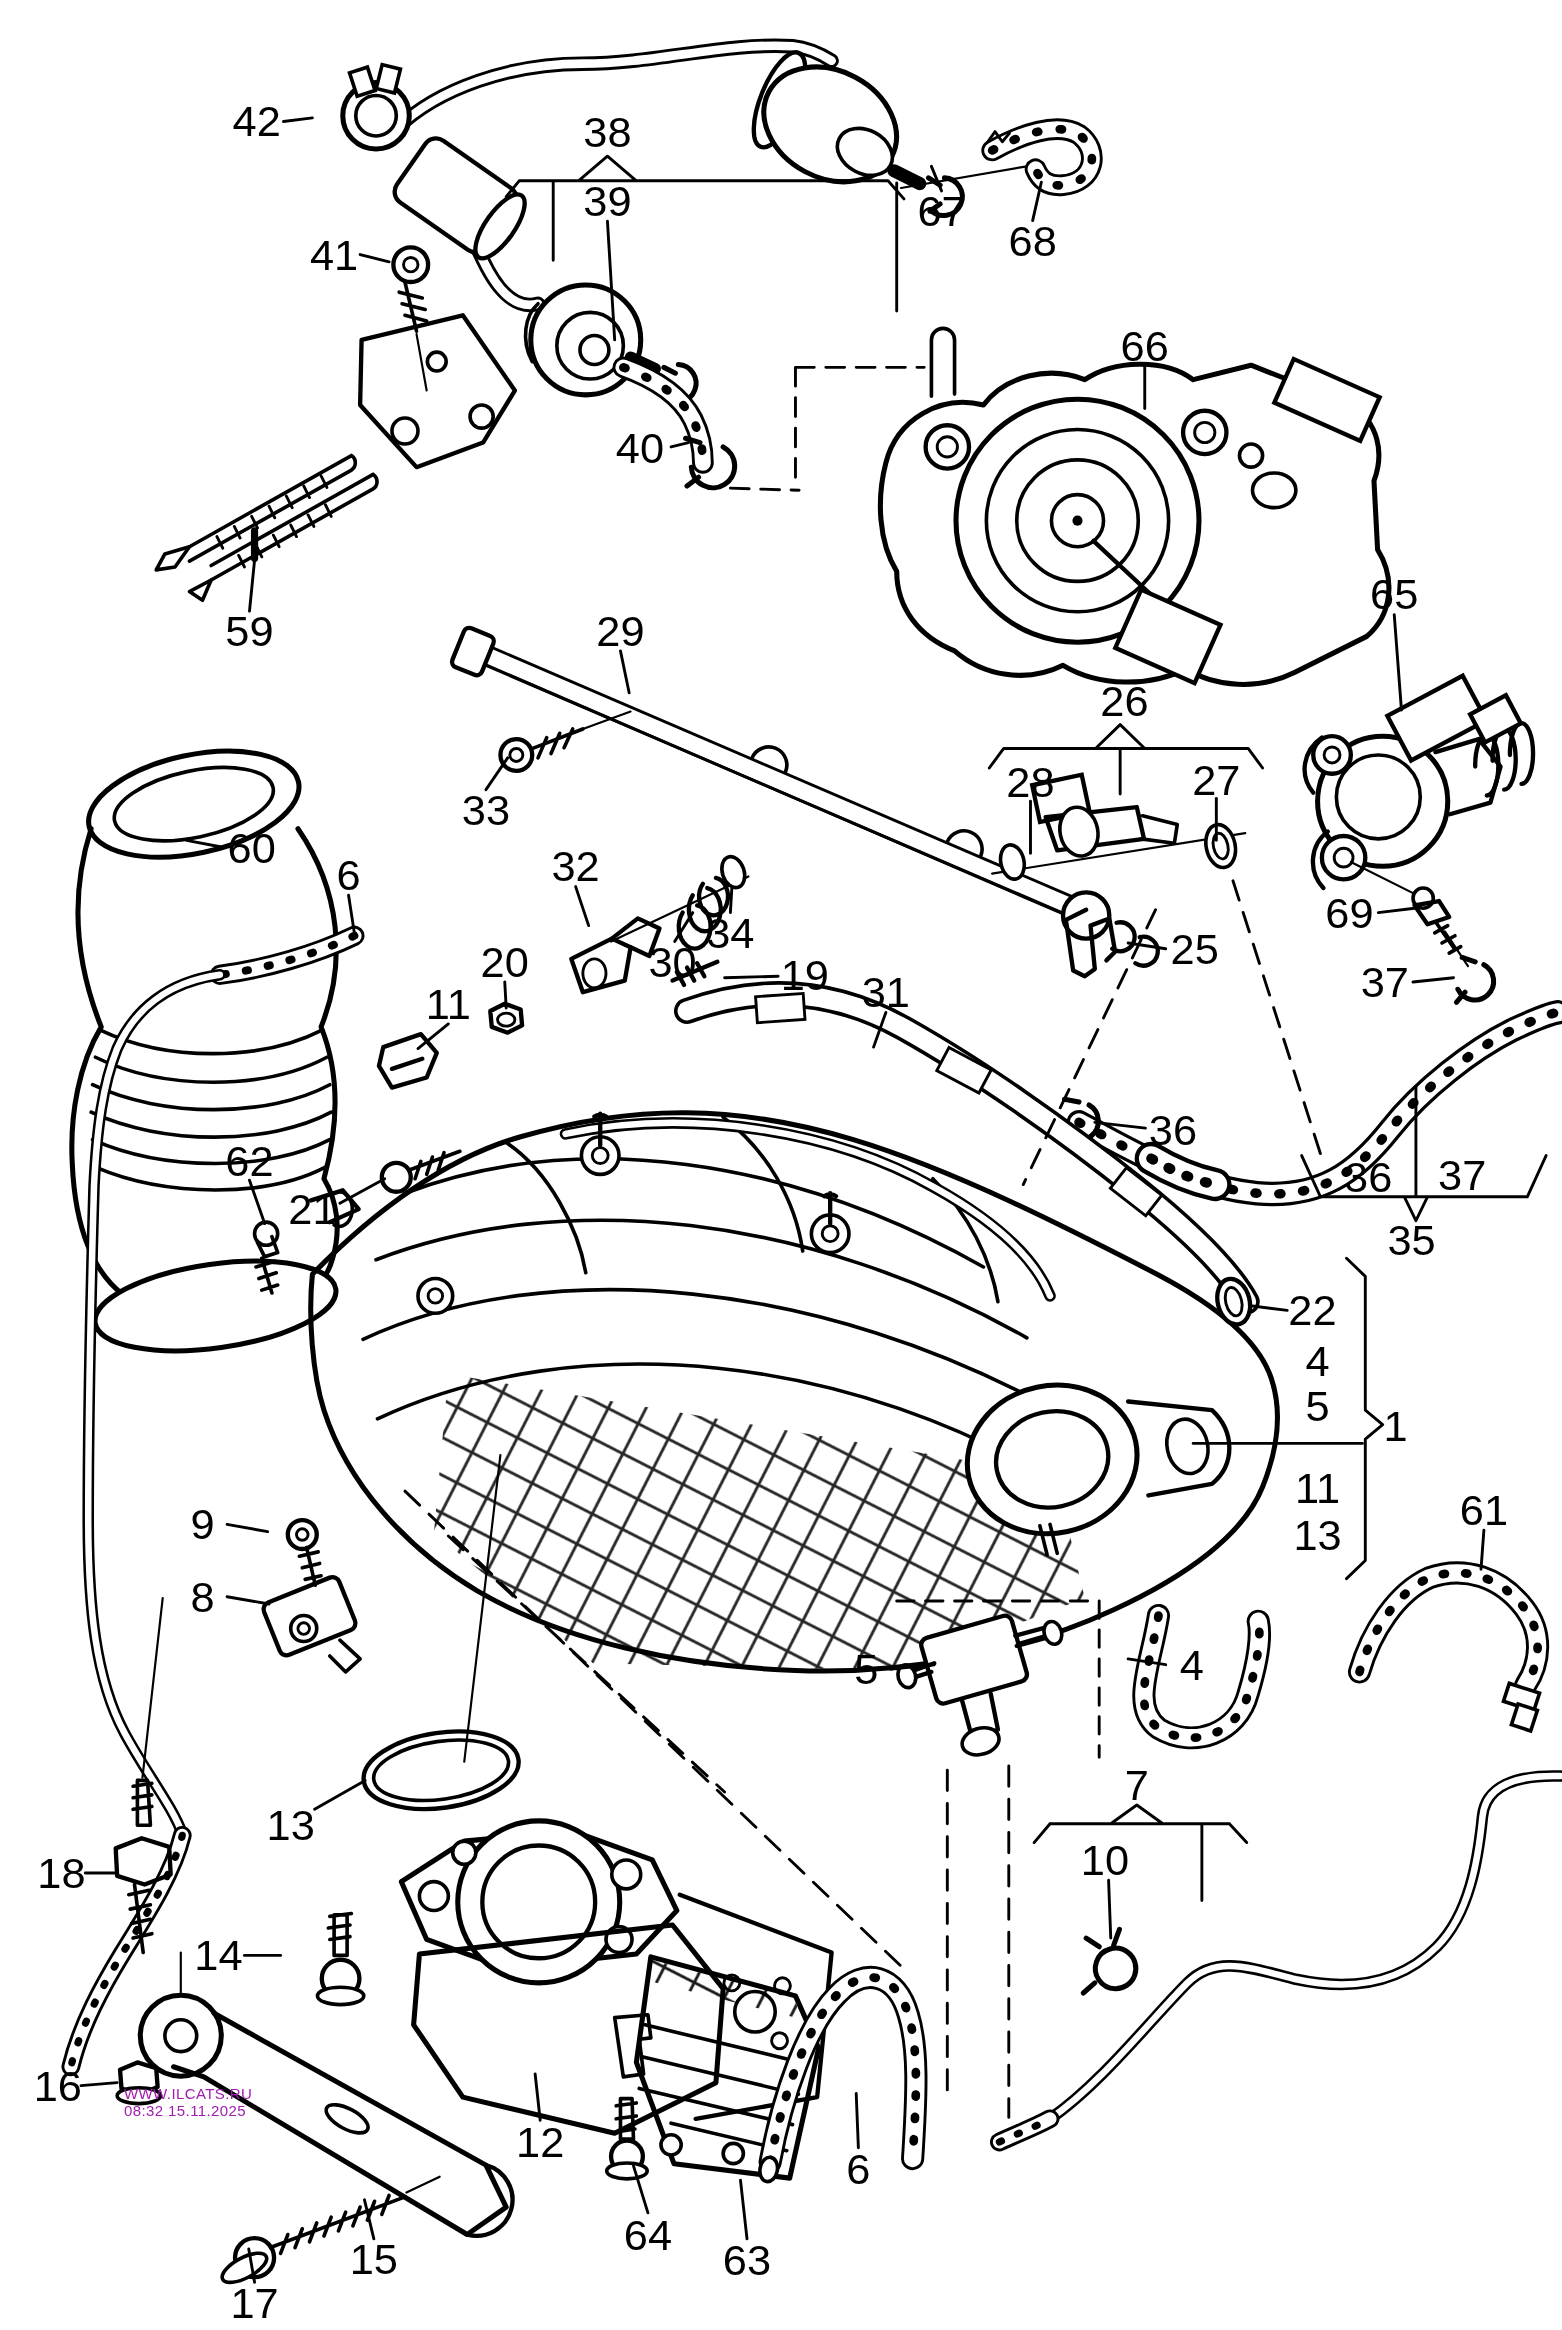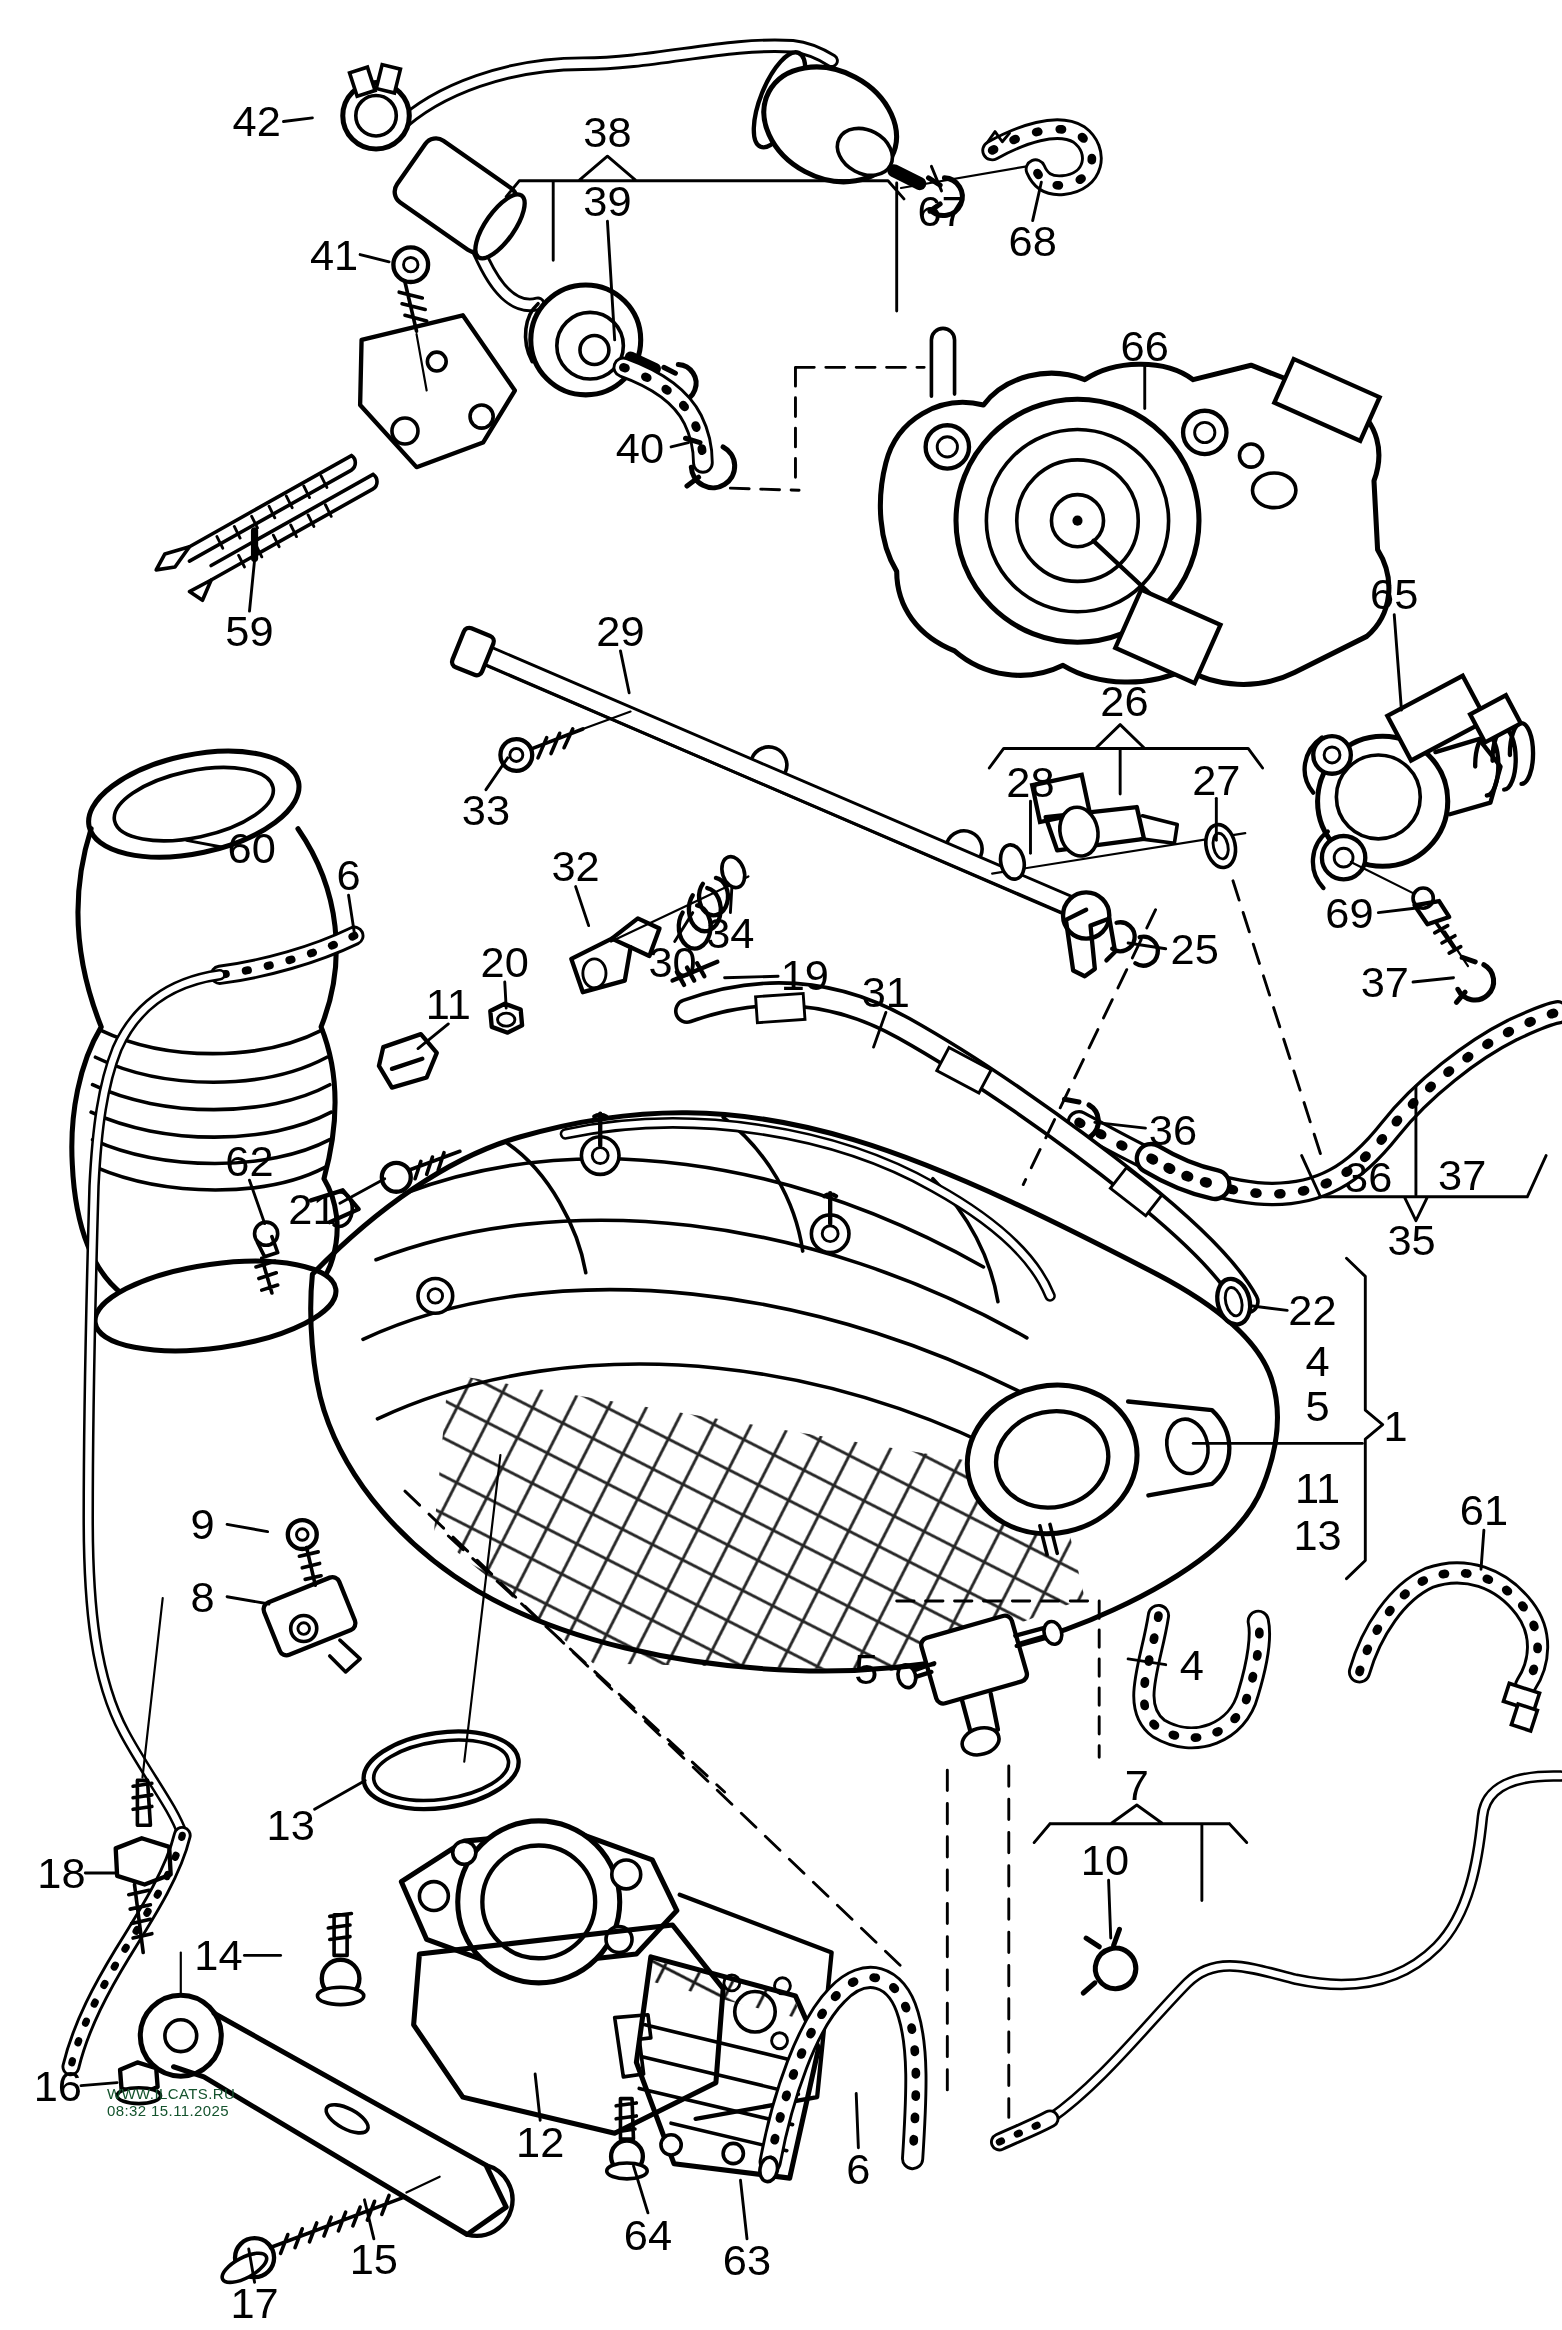--- a/index.html
+++ b/index.html
@@ -1,20 +1,20 @@
 <!DOCTYPE html>
 <html style="font-size:11.6px"><head>
 <meta charset="utf-8">
 <style>
   html,body{margin:0;padding:0;background:#fff;}
   .stage{position:relative;width:1562px;height:2330px;background:#fff;overflow:hidden;
          font-family:"Liberation Sans",sans-serif;}
   svg{position:absolute;left:0;top:0;}
   .part-label{font-family:"Liberation Sans",sans-serif;font-size:60px;fill:#000;}
-  .watermark{position:absolute;left:107px;top:2086px;color:#14532d;
+  .watermark{position:absolute;left:124px;top:2086px;color:#a21caf;
              font-size:15px;line-height:16.6px;letter-spacing:0.4px;white-space:nowrap;}
   .ln{stroke:#000;fill:none;stroke-linecap:round;stroke-linejoin:round;}
 </style>
 </head>
 <body>
 
 <div class="stage">
 
 <svg width="1562" height="2330" viewBox="0 0 2160 3222">
 <defs>

